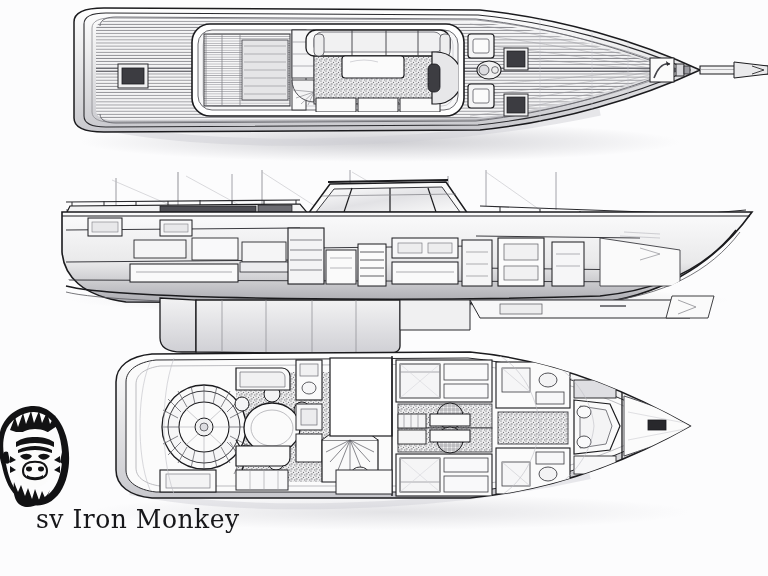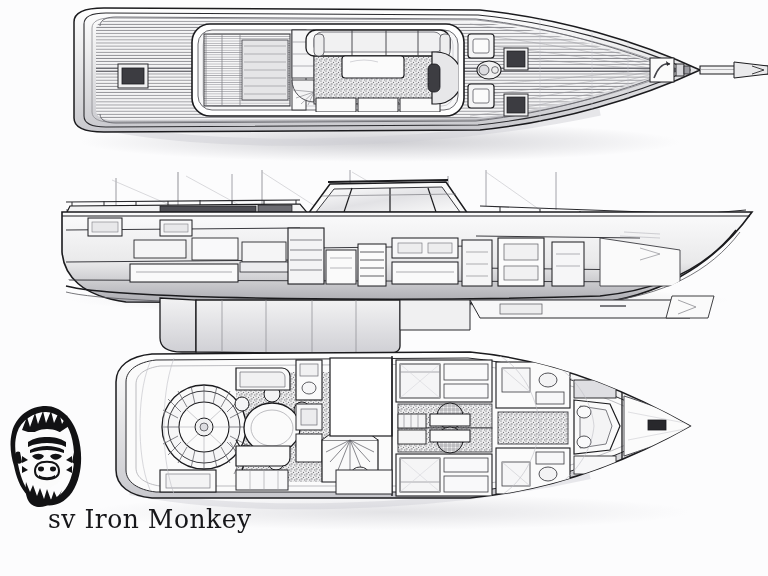--- a/index.html
+++ b/index.html
@@ -5,21 +5,21 @@
 <style>
   html,body{margin:0;padding:0;}
   body{
     width:768px;height:576px;overflow:hidden;
     background:#fcfcfd;
     font-family:"Liberation Serif", serif;
     position:relative;
   }
   #sheet{position:absolute;inset:0;width:768px;height:576px;}
   .brandwrap{
-    position:absolute;left:12px;top:404px;width:230px;height:140px;
+    position:absolute;left:0;top:404px;width:230px;height:140px;
     pointer-events:none;
     text-decoration:underline;
   }
   .brandmark{position:absolute;left:-2px;top:0;width:74px;height:110px;}
   .brandtext{
     position:absolute;left:36px;top:100px;
     font-family:"DejaVu Serif", serif;
     font-size:25px;letter-spacing:.5px;color:#17171a;
     white-space:nowrap;
     transform:scaleY(1.06);

